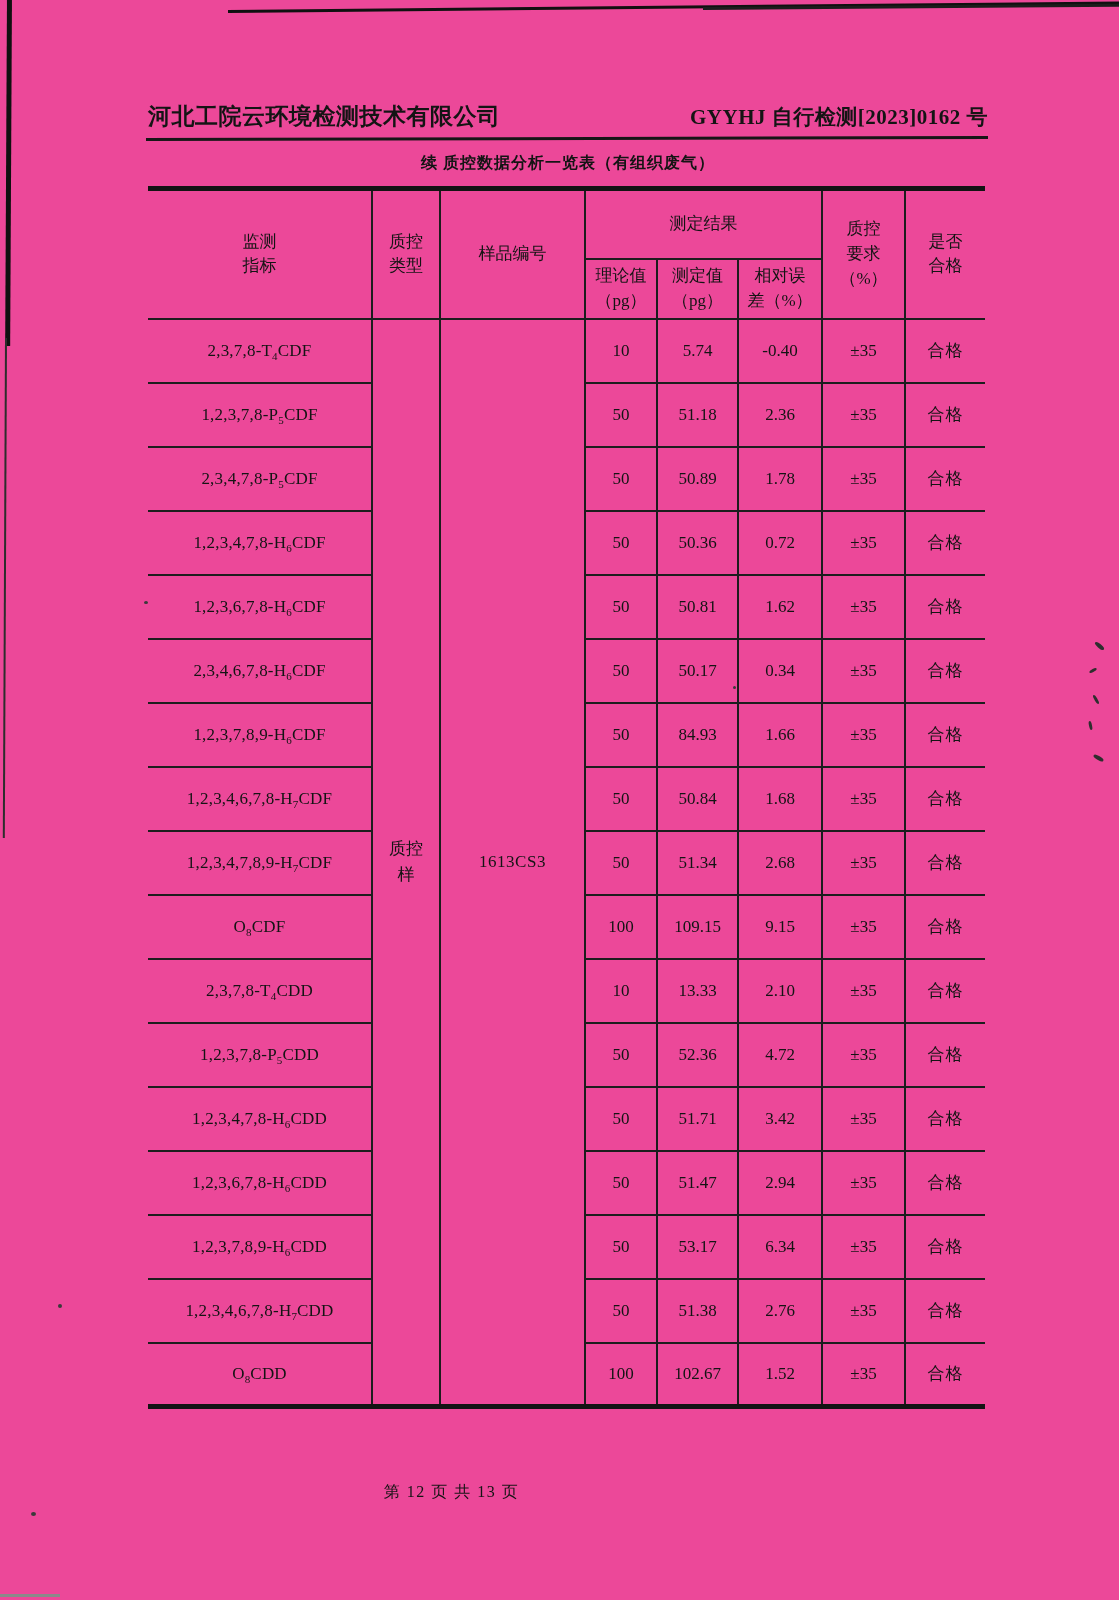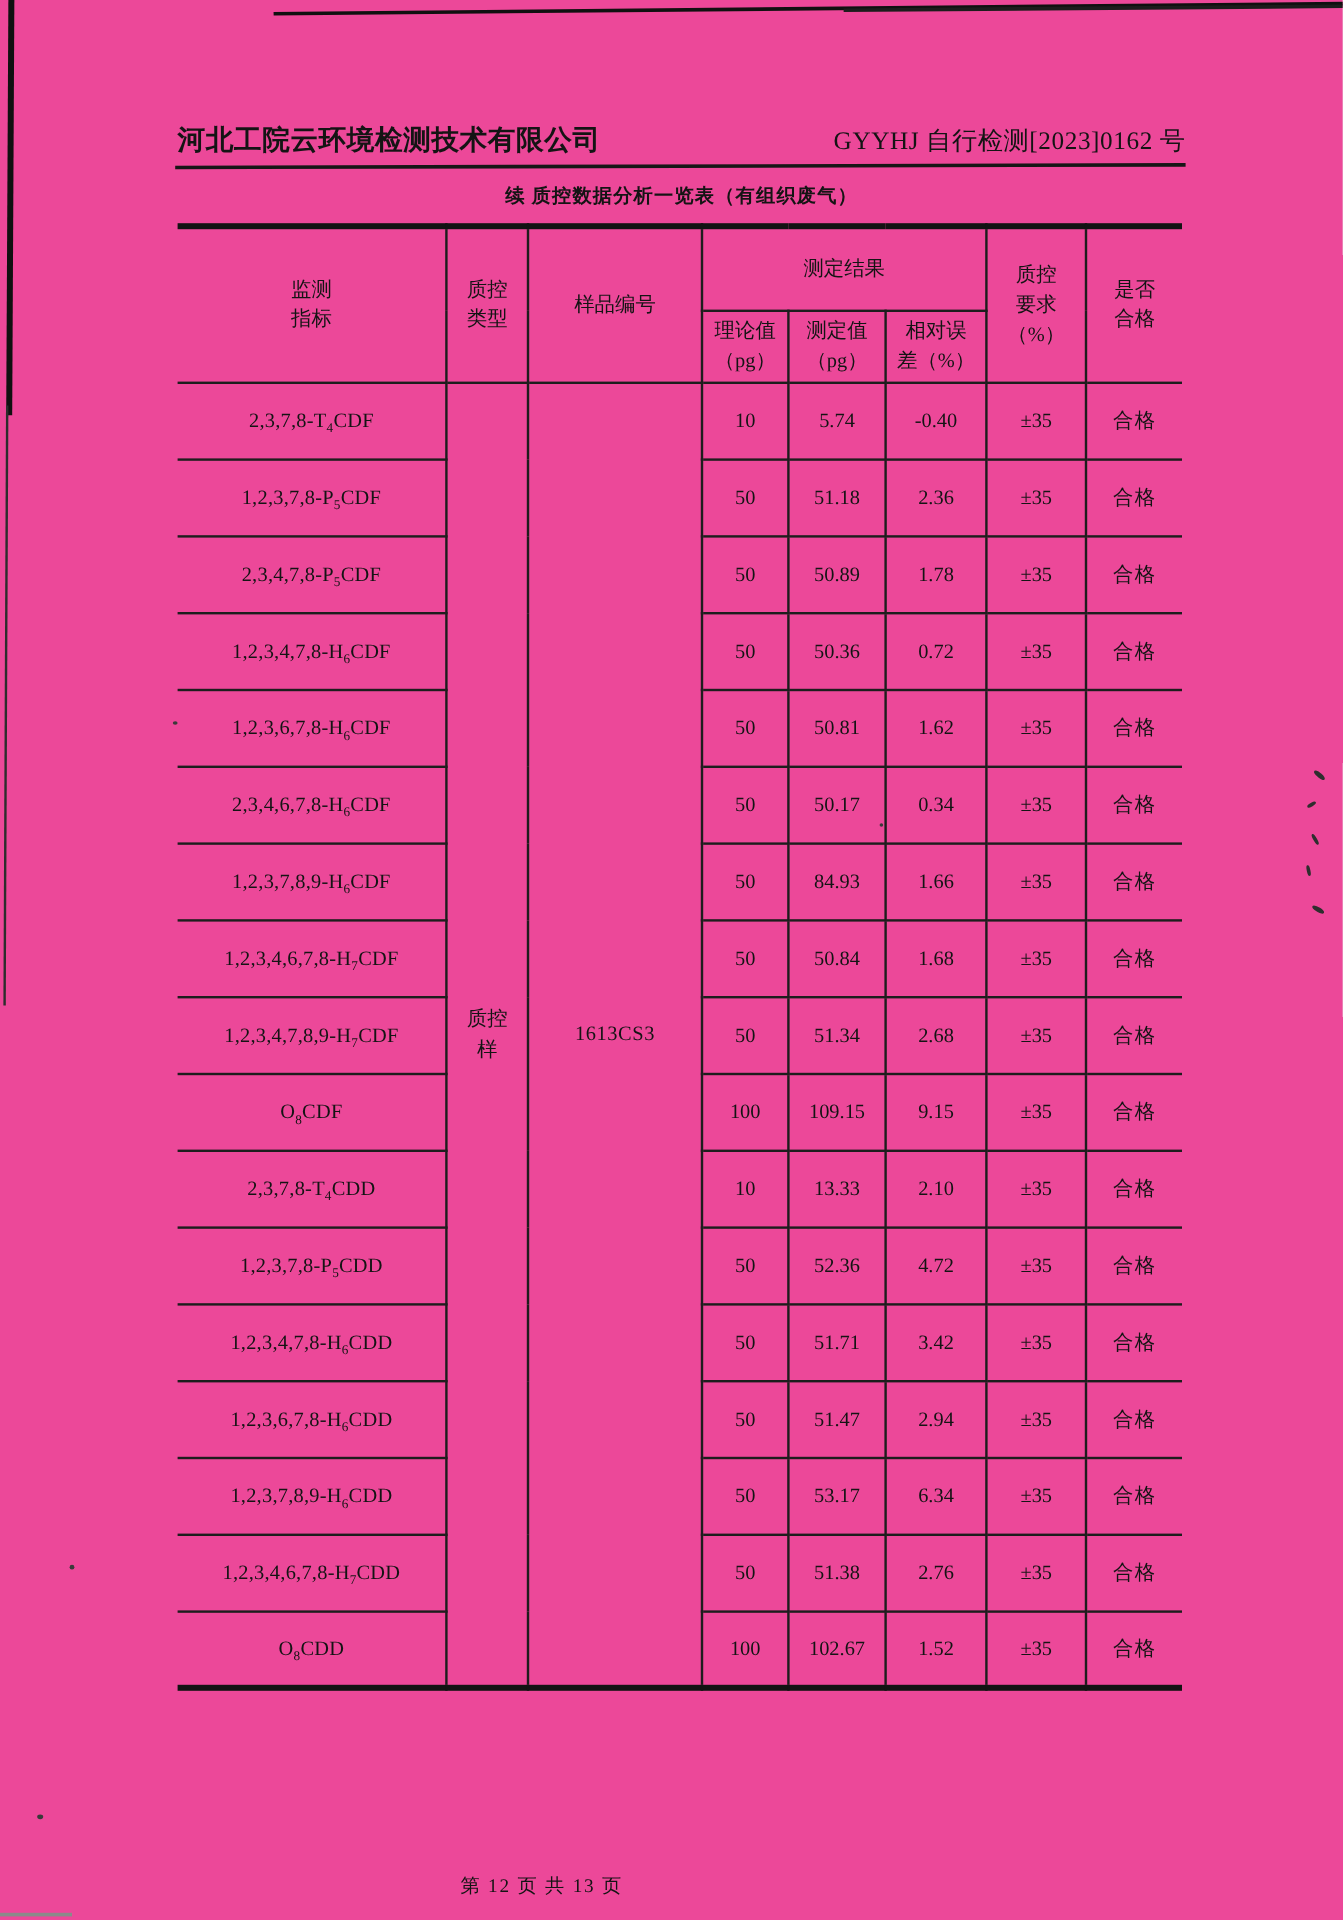--- a/index.html
+++ b/index.html
@@ -12,21 +12,21 @@
     color:#141414;
     overflow:hidden;
   }
 
   
   .doc-header {
     position:absolute; left:148px; top:101px; width:840px;
     display:flex; justify-content:space-between; align-items:baseline;
   }
   .company-name { font-size:23px; font-weight:bold; letter-spacing:0.5px; white-space:nowrap; }
-  .report-no    { font-size:21px; font-weight:normal; letter-spacing:0.5px; white-space:nowrap; }
+  .report-no    { font-size:21px; font-weight:bold; letter-spacing:0.5px; white-space:nowrap; }
   .header-rule {
     position:absolute; left:146px; top:137px; width:842px; height:3px;
     background:#161616; transform:rotate(-0.15deg);
   }
   .doc-title {
     position:absolute; left:148px; top:153px; width:840px;
     text-align:center; font-size:16px; font-weight:bold; letter-spacing:1px;
   }
 
   
@@ -50,21 +50,21 @@
   td.c-name { font-size:17px; letter-spacing:0.2px;margin-top:48px; }
   td.c-name sub, td.c-qc sub { font-size:11px; line-height:0; }
   td.c-qc   { white-space:pre-line; line-height:1.5; font-size:17px; }
   td.c-sn   { font-size:17px; letter-spacing:0.5px; }
   td.c-num  { font-size:17px; }
   td.c-pass { font-size:17px; letter-spacing:1px; }
   sub { font-size:11px; }
 
   
   .page-footer {
-    position:absolute; left:0; top:1562px; width:903px;
+    position:absolute; left:0; top:1482px; width:903px;
     text-align:center; font-size:16px; letter-spacing:1.5px;
   }
 
   
   .artifact { position:absolute; background:#101010; }
   .edge-left-a { left:7px;  top:-6px;  width:5px;  height:352px; transform:rotate(0.3deg); transform-origin:top left; }
   .edge-left-b { left:5px;  top:338px; width:2px;  height:500px; background:#2d2d2d; transform:rotate(0.25deg); transform-origin:top left; }
   .edge-top-a  { left:228px; top:10px; width:895px; height:3px;  transform:rotate(-0.55deg); transform-origin:left center; }
   .edge-top-b  { left:703px; top:7px;  width:420px; height:3px;  background:#1c1c1c; transform:rotate(-0.45deg); transform-origin:left center; }
   .bleed { position:absolute; background:#2e2e2e; border-radius:45%; }

